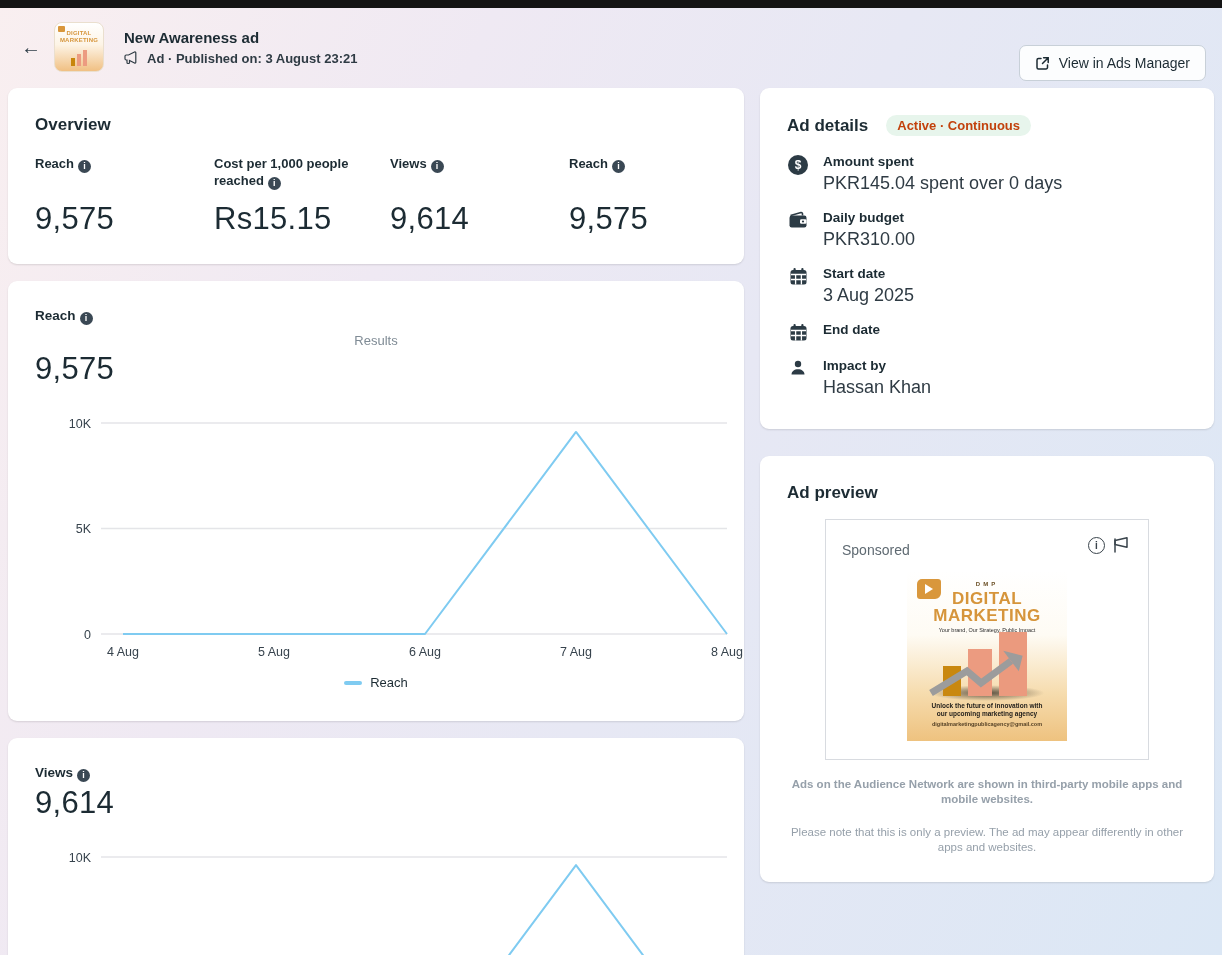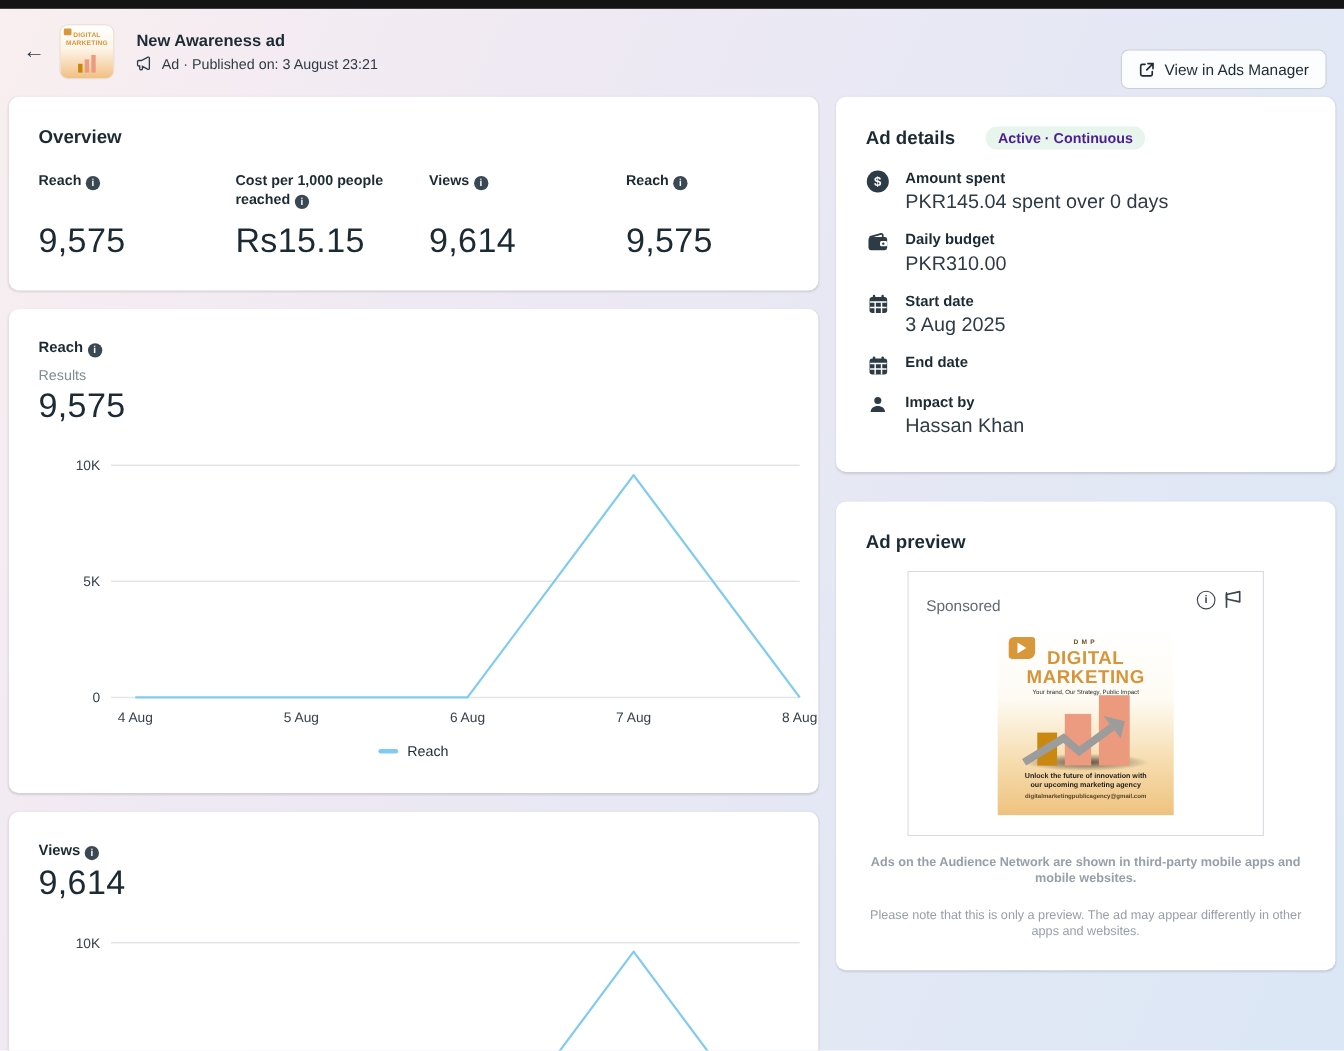--- a/index.html
+++ b/index.html
@@ -13,44 +13,44 @@
   .header { height:78px; display:flex; align-items:center; padding:0 16px; }
   .back-btn { width:30px; height:30px; border:none; background:transparent; font-size:20px; color:#2b3b45; cursor:pointer; margin-right:8px; }
   .thumb { width:50px; height:50px; border-radius:8px; overflow:hidden; background:linear-gradient(180deg,#ffffff 0%,#fdf4e6 45%,#f0c083 100%); border:1px solid #eadfce; flex:0 0 auto; position:relative; }
   .thumb .mini-play { position:absolute; left:3px; top:3px; width:7px; height:6px; background:#d9973c; border-radius:1px; }
   .thumb .mini-t { text-align:center; margin-top:7px; font-size:6px; font-weight:800; color:#d6953b; line-height:7px; letter-spacing:.2px; }
   .thumb .mini-bars { display:flex; justify-content:center; align-items:flex-end; gap:2px; height:18px; margin-top:4px; }
   .thumb .mini-bars i { display:block; width:4px; background:#ec9b80; }
   .thumb .mini-bars i.g { background:#c8860b; }
   .header-text { margin-left:20px; }
   .header-title { font-size:15px; font-weight:700; color:#1c2b33; }
-  .header-sub { display:flex; align-items:center; gap:7px; margin-top:5px; font-size:13px; color:#2f3b44; }
+  .header-sub { display:flex; align-items:center; gap:7px; margin-top:5px; font-size:13px; color:#2f3b44;font-weight:bold; }
   .spacer { flex:1; }
   .vam-btn { display:flex; align-items:center; gap:9px; background:#fcfdfe; border:1px solid #c8d0d8; border-radius:7px; padding:9px 15px; font-size:14px; color:#1c2b33; font-family:inherit; cursor:pointer;margin-top:32px; }
   .content { display:flex; gap:16px; padding:2px 8px 0 8px; }
   .col-left { width:736px; display:flex; flex-direction:column; gap:17px; }
   .col-right { width:454px; display:flex; flex-direction:column; gap:27px; }
   .card { background:#ffffff; border-radius:9px; box-shadow:0 1px 2px rgba(0,0,0,.12); padding:27px; }
   .card-title { font-size:17px; font-weight:700; }
   
   .metrics { display:grid; grid-template-columns: 179px 176px 179px 1fr; margin-top:20px; }
   .metric-label { font-size:13px; font-weight:700; line-height:17px; min-height:40px; display:block; padding-right:14px; }
   .metric-value { font-size:31px; font-weight:300; letter-spacing:.3px; color:#1c2b33; margin-top:6px; }
   .info-i { display:inline-block; width:13px; height:13px; border-radius:50%; background:#3a4854; color:#fff; font-size:9px; font-weight:700; text-align:center; line-height:13px; font-style:normal; vertical-align:-1px; margin-left:4px; }
   
   .chart-head { font-size:13.5px; font-weight:700; }
-  .results-label { font-size:13px; color:#7f8b95; margin-top:8px; }
+  .results-label { font-size:13px; color:#7f8b95; margin-top:8px;text-align:center; }
   .big-value { font-size:31px; font-weight:300; letter-spacing:.3px; margin-top:3px; }
   .chart-wrap { margin-top:22px; }
   .legend-row { display:flex; justify-content:center; align-items:center; gap:8px; margin-top:14px; padding-bottom:4px; }
   .legend-swatch { width:18px; height:4px; border-radius:2px; background:#7fcbf1; }
   .legend-label { font-size:13px; color:#1c2b33; }
   
-  .ad-details-head { display:flex; align-items:center; gap:28px; }
-  .status-badge { font-size:13px; font-weight:700; color:#4c1d95; background:#e7f5ec; border-radius:12px; padding:3px 11px; }
+  .ad-details-head { display:flex; align-items:center; gap:18px; }
+  .status-badge { font-size:13px; font-weight:700; color:#c2410c; background:#e7f5ec; border-radius:12px; padding:3px 11px; }
   .detail-items { margin-top:18px; }
   .detail-item { display:flex; gap:14px; margin-bottom:16px; }
   .detail-ic { width:22px; flex:0 0 auto; display:flex; justify-content:center; padding-top:1px; }
   .detail-label { font-size:13.5px; font-weight:700; }
   .detail-value { font-size:18px; color:#2f3b44; margin-top:4px; }
   .dollar-ic { width:20px; height:20px; border-radius:50%; background:#2c3b45; color:#fff; font-size:12px; font-weight:700; text-align:center; line-height:20px; }
   
   .preview-box { width:324px; margin:16px auto 0; border:1px solid #d8dbe0; background:#fff; padding:16px 16px 18px; }
   .sponsored-row { display:flex; align-items:flex-start; }
   .sponsored-label { font-size:14px; color:#5f6a72; margin-top:6px; }

